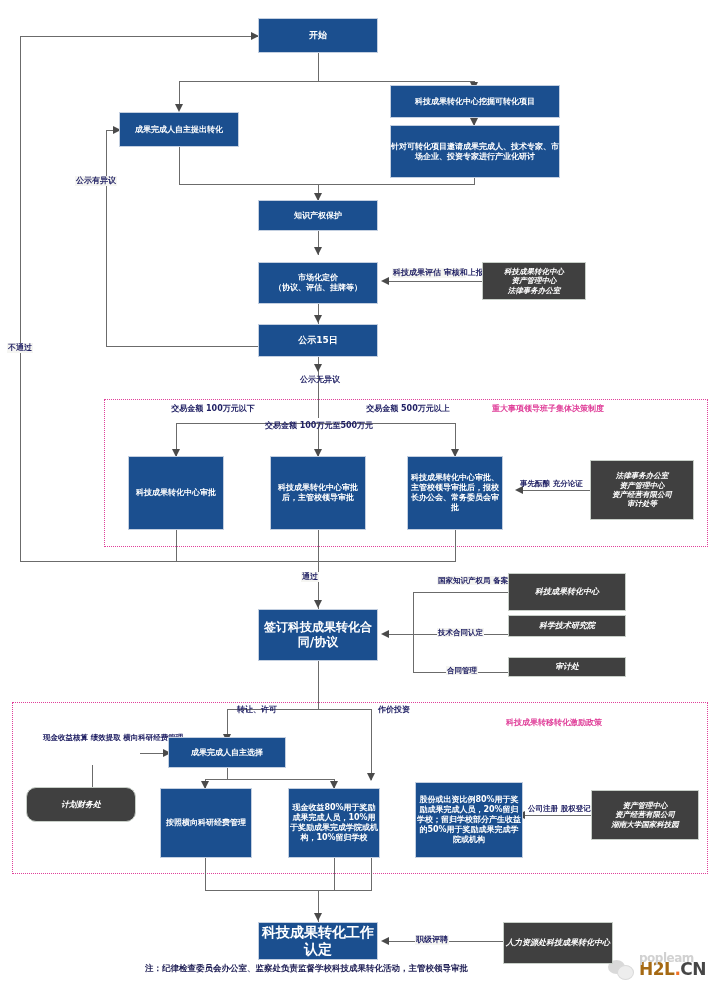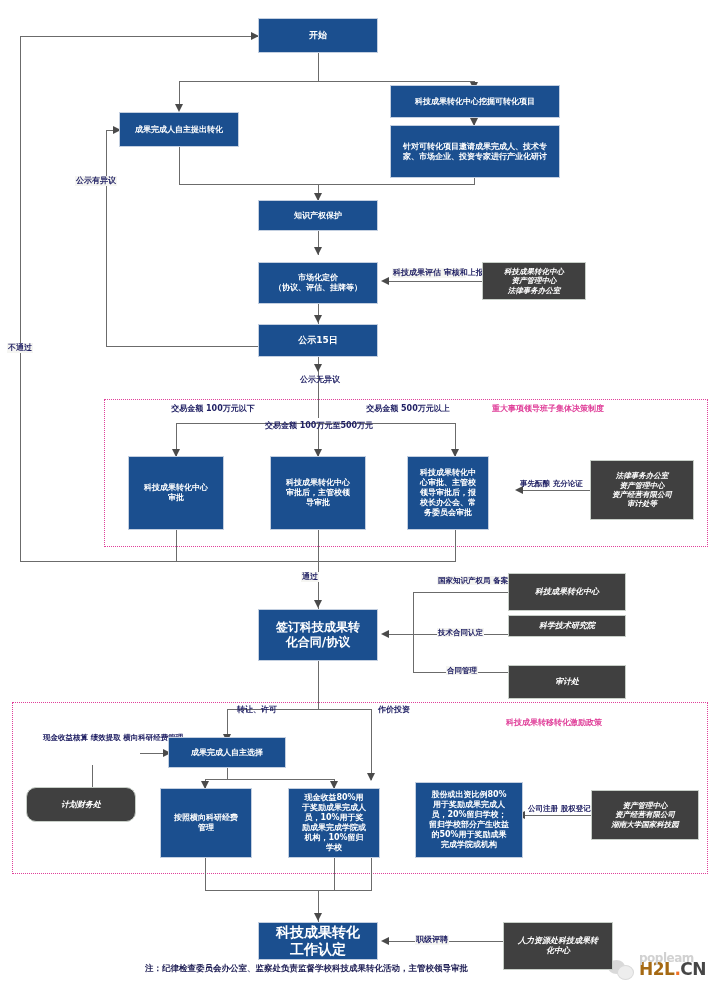--- a/index.html
+++ b/index.html
@@ -21,21 +21,21 @@
     position: absolute;
     box-sizing: border-box;
     display: flex;
     align-items: center;
     justify-content: center;
     text-align: center;
     color: #ffffff;
     font-weight: bold;
     line-height: 1.25;
     letter-spacing: 0px;
-    padding: 2px 12px;
+    padding: 2px 0;
     border: 1px solid #b8c4d4;
     z-index: 5;
   }
   .node.blue {
     background: #1b4f8f;
     border-color: #c3cfe0;
   }
   .node.green {
     background: #404040;
     border-color: #c8cfc8;
@@ -294,21 +294,21 @@
   </div>
 
   <div class="node blue" style="left:128px; top:456px; width:96px; height:74px; font-size:8px;">
     <span>科技成果转化中心审批</span>
   </div>
 
   <div class="node blue" style="left:270px; top:456px; width:96px; height:74px; font-size:8px;">
     <span>科技成果转化中心审批后，主管校领导审批</span>
   </div>
 
-  <div class="node blue" style="left:407px; top:456px; width:82px; height:74px; font-size:8px;">
+  <div class="node blue" style="left:407px; top:456px; width:96px; height:74px; font-size:8px;">
     <span>科技成果转化中心审批、主管校领导审批后，报校长办公会、常务委员会审批</span>
   </div>
 
   <div class="node green" style="left:590px; top:460px; width:104px; height:60px; font-size:7.5px; white-space:pre-line;">
     <span>法律事务办公室
 资产管理中心
 资产经营有限公司
 审计处等</span>
   </div>
 
@@ -317,21 +317,21 @@
   </div>
 
   <div class="node green" style="left:508px; top:573px; width:118px; height:38px; font-size:8px;">
     <span>科技成果转化中心</span>
   </div>
 
   <div class="node green" style="left:508px; top:615px; width:118px; height:22px; font-size:8px;">
     <span>科学技术研究院</span>
   </div>
 
-  <div class="node green" style="left:508px; top:657px; width:118px; height:34px; font-size:8px;margin-top:8px;">
+  <div class="node green" style="left:508px; top:657px; width:118px; height:20px; font-size:8px;">
     <span>审计处</span>
   </div>
 
   <div class="node blue" style="left:168px; top:737px; width:118px; height:31px; font-size:8px;">
     <span>成果完成人自主选择</span>
   </div>
 
   <div class="node green" style="left:26px; top:787px; width:110px; height:35px; font-size:8px;border-radius:10px;">
     <span>计划财务处</span>
   </div>
@@ -351,21 +351,21 @@
   <div class="node green" style="left:591px; top:790px; width:108px; height:50px; font-size:7.5px; white-space:pre-line;">
     <span>资产管理中心
 资产经营有限公司
 湖南大学国家科技园</span>
   </div>
 
   <div class="node blue" style="left:258px; top:922px; width:120px; height:38px; font-size:14px;">
     <span>科技成果转化工作认定</span>
   </div>
 
-  <div class="node green" style="left:503px; top:922px; width:110px; height:48px; font-size:8px;">
+  <div class="node green" style="left:503px; top:922px; width:110px; height:42px; font-size:8px;">
     <span>人力资源处科技成果转化中心</span>
   </div>
 
   <div class="elabel" style="left:75px; top:176px; font-size:8px;">
     <span>公示有异议</span>
   </div>
 
   <div class="elabel" style="left:7px; top:343px; font-size:8px;">
     <span>不通过</span>
   </div>

